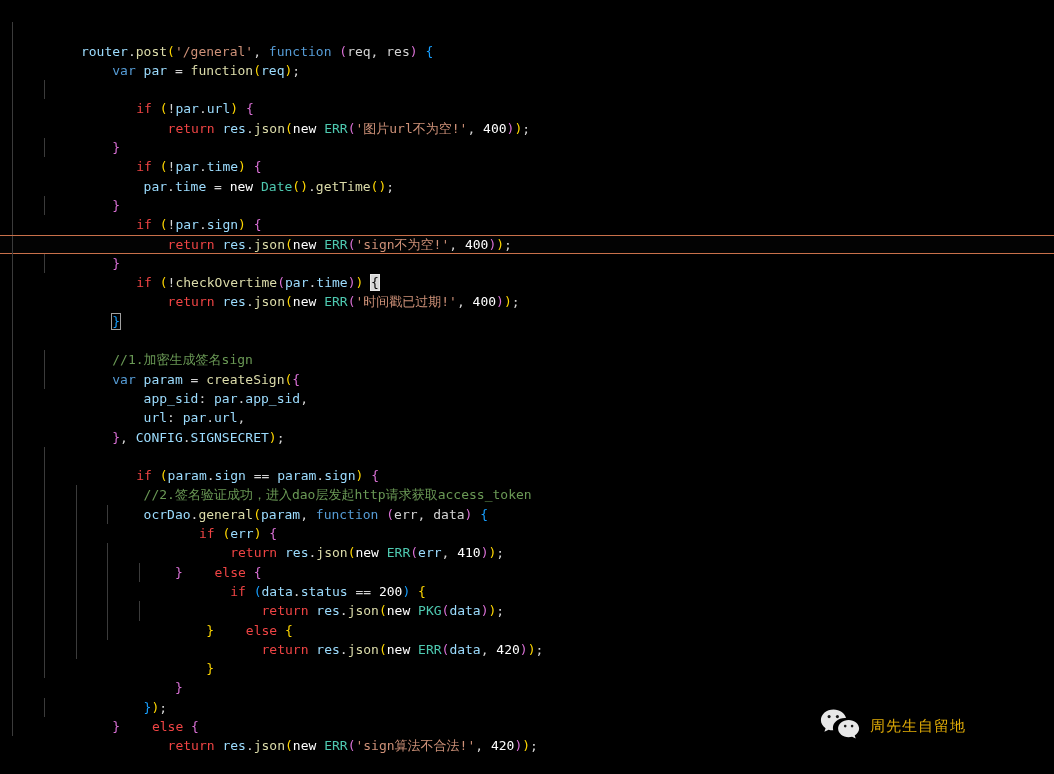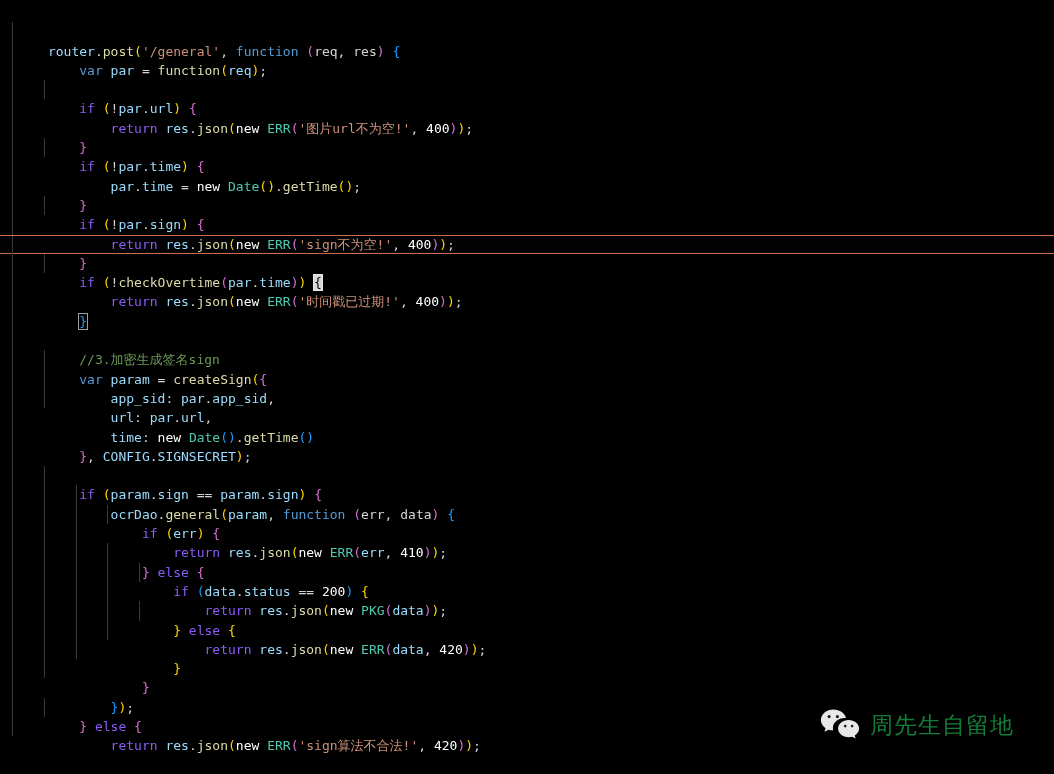--- a/index.html
+++ b/index.html
@@ -30,21 +30,21 @@
     position: absolute;
     left: 0;
     top: 3px;
     width: 1054px;
   }
 
   .code-line {
     position: relative;
     height: 19.3px;
     white-space: pre;
-    padding-left: 1px;
+    padding-left: 34px;
     box-sizing: border-box;
     color: #d4d4d4;
   }
 
   
   .code-line.current {
     border-top: 1px solid #c8704a;
     border-bottom: 1px solid #c8704a;
     background: rgba(255, 255, 255, 0.010);
     height: 19.3px;
@@ -69,21 +69,21 @@
   .guide.g0 { left: 12px; }
   .guide.g1 { left: 44px; }
   .guide.g2 { left: 76px; }
   .guide.g3 { left: 107px; }
   .guide.g4 { left: 139px; }
 
   .ln-text { position: relative; z-index: 2; }
 
   
   .t-plain    { color: #d4d4d4; }
-  .t-kw       { color: #8b5cf6; }  
+  .t-kw       { color: #ef4444; margin-left: 24px; }  
   .t-kw2      { color: #569cd6; }  
   .t-new      { color: #ffffff; }
   .t-var      { color: #9cdcfe; }
   .t-fn       { color: #dcdcaa; }
   .t-type     { color: #4ec9b0; }
   .t-str      { color: #ce9178; }
   .t-num      { color: #ffffff; }
   .t-cmt      { color: #6a9955; }
   .t-prop     { color: #9cdcfe; }
 
@@ -112,22 +112,22 @@
     left: 820px;
     top: 708px;
     display: flex;
     align-items: center;
     gap: 10px;
     z-index: 20;
     opacity: 0.97;
   }
   #watermark .wm-label {
     font-family: Liberation Sans, sans-serif;
-    font-size: 23px;
-    color: #15803d;
+    font-size: 15px;
+    color: #eab308;
     letter-spacing: 1px;
     line-height: 1;
   }
   .wechat-mark { display: block; }
 </style>
 </head>
 <body>
 
 <div id="editor">
 
@@ -208,58 +208,58 @@
       <span class="ln-text"><span class="t-plain">    </span><span class="b3 bracket-match">}</span></span>
     </div>
 
     <div class="code-line">
       <div class="guides"><span class="guide g0"></span></div>
       <span class="ln-text"></span>
     </div>
 
     <div class="code-line">
       <div class="guides"><span class="guide g0"></span></div>
-      <span class="ln-text"><span class="t-plain">    </span><span class="t-cmt">//3.加密生成签名sign</span></span>
+      <span class="ln-text"><span class="t-plain">    </span><span class="t-cmt">//1.加密生成签名sign</span></span>
     </div>
 
     <div class="code-line">
       <div class="guides"><span class="guide g0"></span></div>
       <span class="ln-text"><span class="t-plain">    </span><span class="t-kw2">var</span><span class="t-plain"> </span><span class="t-var">param</span><span class="t-plain"> = </span><span class="t-fn">createSign</span><span class="b1">(</span><span class="b2">{</span></span>
     </div>
 
     <div class="code-line">
       <div class="guides"><span class="guide g0"></span><span class="guide g1"></span></div>
       <span class="ln-text"><span class="t-plain">        </span><span class="t-var">app_sid</span><span class="t-plain">: </span><span class="t-var">par</span><span class="t-plain">.</span><span class="t-prop">app_sid</span><span class="t-plain">,</span></span>
     </div>
 
     <div class="code-line">
       <div class="guides"><span class="guide g0"></span><span class="guide g1"></span></div>
       <span class="ln-text"><span class="t-plain">        </span><span class="t-var">url</span><span class="t-plain">: </span><span class="t-var">par</span><span class="t-plain">.</span><span class="t-prop">url</span><span class="t-plain">,</span></span>
     </div>
 
-    <div class="code-line">
-      <div class="guides"><span class="guide g0"></span><span class="guide g1"></span></div>
-      <span class="ln-text"><span class="t-plain">        </span><span class="t-var">time</span><span class="t-plain">: </span><span class="t-new">new</span><span class="t-plain"> </span><span class="t-type">Date</span><span class="b3">(</span><span class="b3">)</span><span class="t-plain">.</span><span class="t-fn">getTime</span><span class="b3">(</span><span class="b3">)</span></span>
-    </div>
 
     <div class="code-line">
       <div class="guides"><span class="guide g0"></span></div>
       <span class="ln-text"><span class="t-plain">    </span><span class="b2">}</span><span class="t-plain">, </span><span class="t-var">CONFIG</span><span class="t-plain">.</span><span class="t-prop">SIGNSECRET</span><span class="b1">)</span><span class="t-plain">;</span></span>
     </div>
 
     <div class="code-line">
       <div class="guides"><span class="guide g0"></span></div>
       <span class="ln-text"></span>
     </div>
 
     <div class="code-line">
       <div class="guides"><span class="guide g0"></span></div>
       <span class="ln-text"><span class="t-plain">    </span><span class="t-kw">if</span><span class="t-plain"> </span><span class="b1">(</span><span class="t-var">param</span><span class="t-plain">.</span><span class="t-prop">sign</span><span class="t-plain"> == </span><span class="t-var">param</span><span class="t-plain">.</span><span class="t-prop">sign</span><span class="b1">)</span><span class="t-plain"> </span><span class="b2">{</span></span>
     </div>
 
+    <div class="code-line">
+      <div class="guides"><span class="guide g0"></span><span class="guide g1"></span></div>
+      <span class="ln-text"><span class="t-plain">        </span><span class="t-cmt">//2.签名验证成功，进入dao层发起http请求获取access_token</span></span>
+    </div>
 
     <div class="code-line">
       <div class="guides"><span class="guide g0"></span><span class="guide g1"></span></div>
       <span class="ln-text"><span class="t-plain">        </span><span class="t-var">ocrDao</span><span class="t-plain">.</span><span class="t-fn">general</span><span class="b1">(</span><span class="t-var">param</span><span class="t-plain">, </span><span class="t-kw2">function</span><span class="t-plain"> </span><span class="b2">(</span><span class="t-plain">err, data</span><span class="b2">)</span><span class="t-plain"> </span><span class="b3">{</span></span>
     </div>
 
     <div class="code-line">
       <div class="guides"><span class="guide g0"></span><span class="guide g1"></span><span class="guide g2"></span></div>
       <span class="ln-text"><span class="t-plain">            </span><span class="t-kw">if</span><span class="t-plain"> </span><span class="b1">(</span><span class="t-var">err</span><span class="b1">)</span><span class="t-plain"> </span><span class="b2">{</span></span>
     </div>

